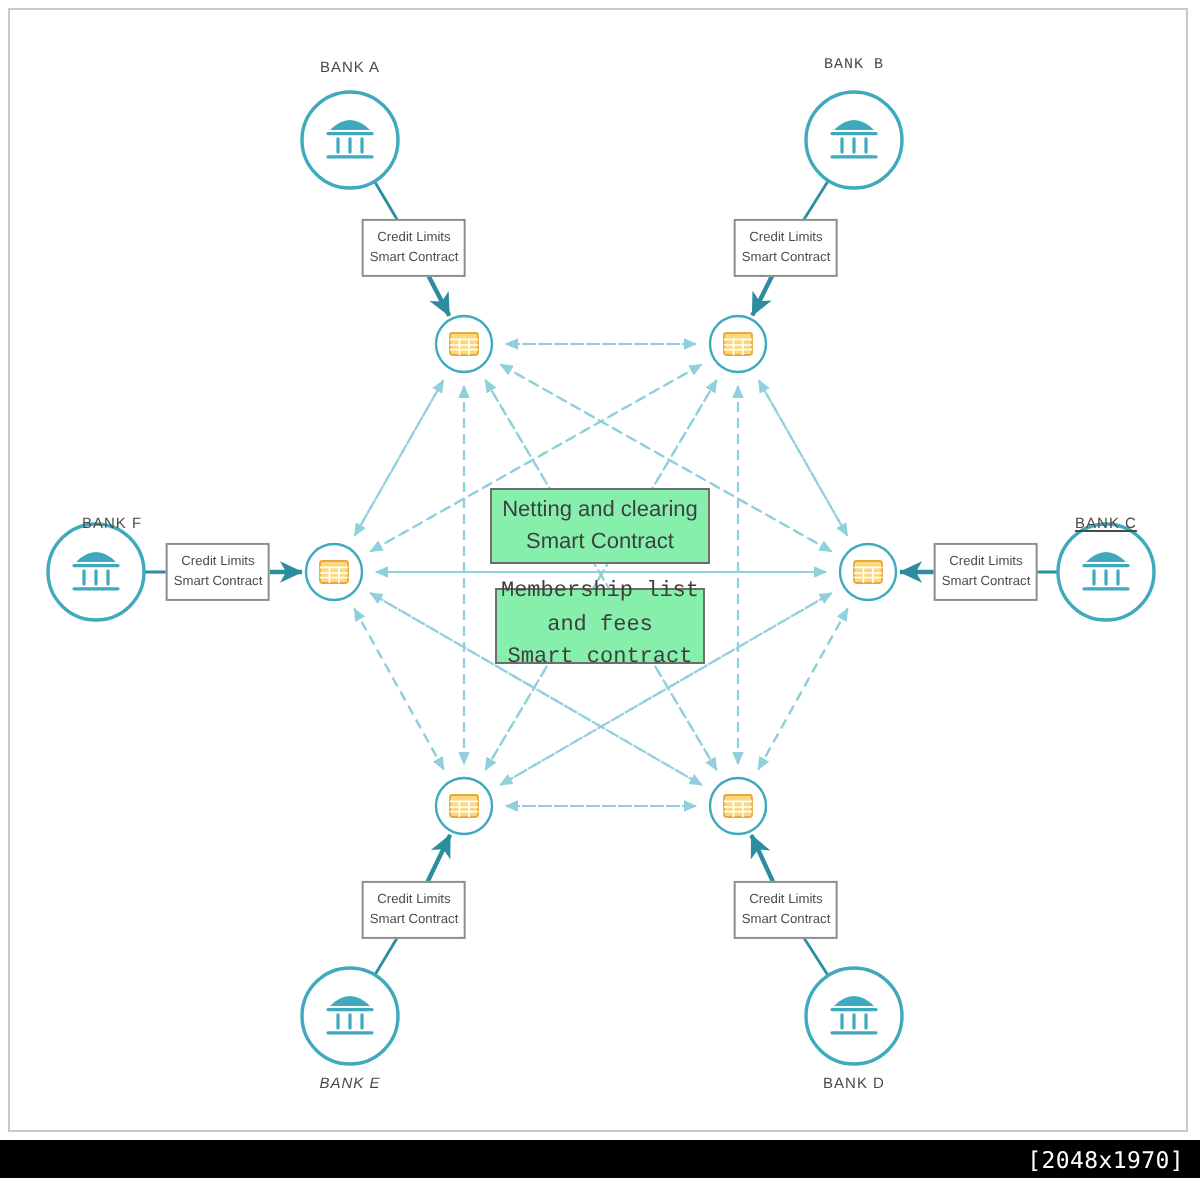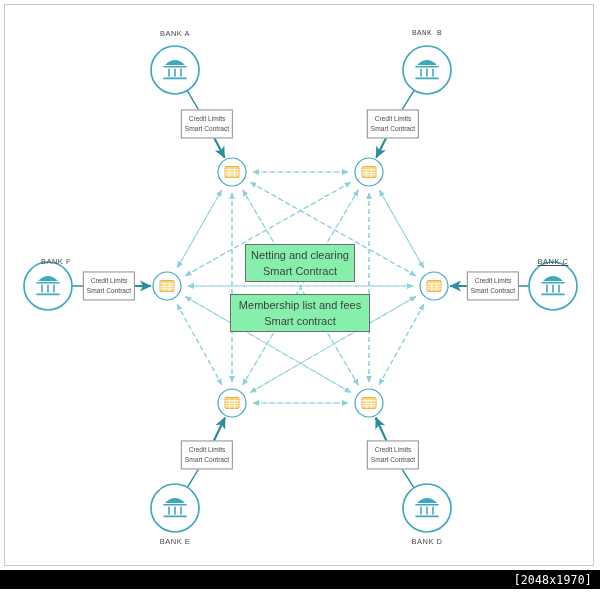--- a/index.html
+++ b/index.html
@@ -339,21 +339,21 @@
             </g>
           </g>
         </g>
     </svg>
 
     <div id="bank-labels">
         <div class="bank-label" style="left: 175px; top: 29px;">BANK A</div>
         <div class="bank-label" style="left: 427px; top: 29px; font-family: Liberation Mono, monospace;">BANK B</div>
         <div class="bank-label" style="left: 553px; top: 257px; text-decoration: underline;">BANK C</div>
         <div class="bank-label" style="left: 427px; top: 537px;">BANK D</div>
-        <div class="bank-label" style="left: 175px; top: 537px;">BANK E</div>
+        <div class="bank-label" style="left: 175px; top: 537px; font-style: italic;">BANK E</div>
         <div class="bank-label" style="left: 56px; top: 257px;">BANK F</div>
       </div>
     <div id="cl-boxes">
         <div class="cl-box" style="left: 207px; top: 124px;">
           <div>Credit Limits</div>
           <div>Smart Contract</div>
         </div>
         <div class="cl-box" style="left: 393px; top: 124px;">
           <div>Credit Limits</div>
           <div>Smart Contract</div>
@@ -373,21 +373,21 @@
         <div class="cl-box" style="left: 109px; top: 286px;">
           <div>Credit Limits</div>
           <div>Smart Contract</div>
         </div>
       </div>
     <div id="sc-boxes">
         <div class="sc-box" style="left: 300px; top: 263px; width: 110px; height: 38px;">
           <span>Netting and clearing
 Smart Contract</span>
         </div>
-        <div class="sc-box" style="left: 300px; top: 313px; width: 140px; height: 38px;">
+        <div class="sc-box" style="left: 300px; top: 313px; width: 105px; height: 38px; font-family: Liberation Mono, monospace;">
           <span>Membership list and fees
 Smart contract</span>
         </div>
       </div>
   </div>
 
   <div id="watermark-bar">
     <span class="wm-dim">[2048x1970]</span>
   </div>
 </div>

